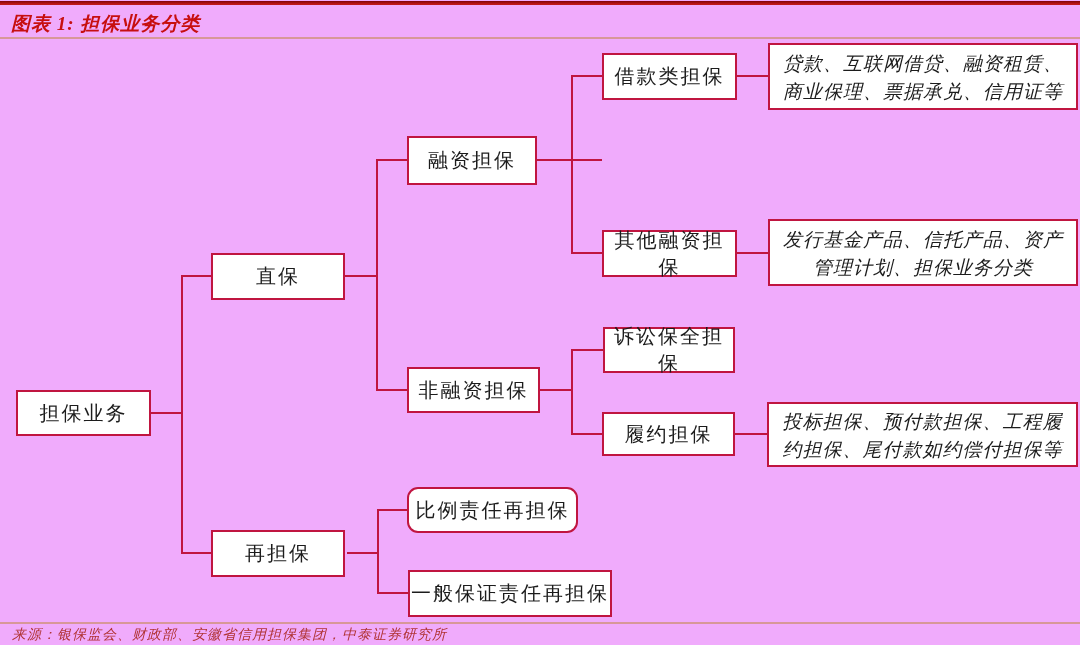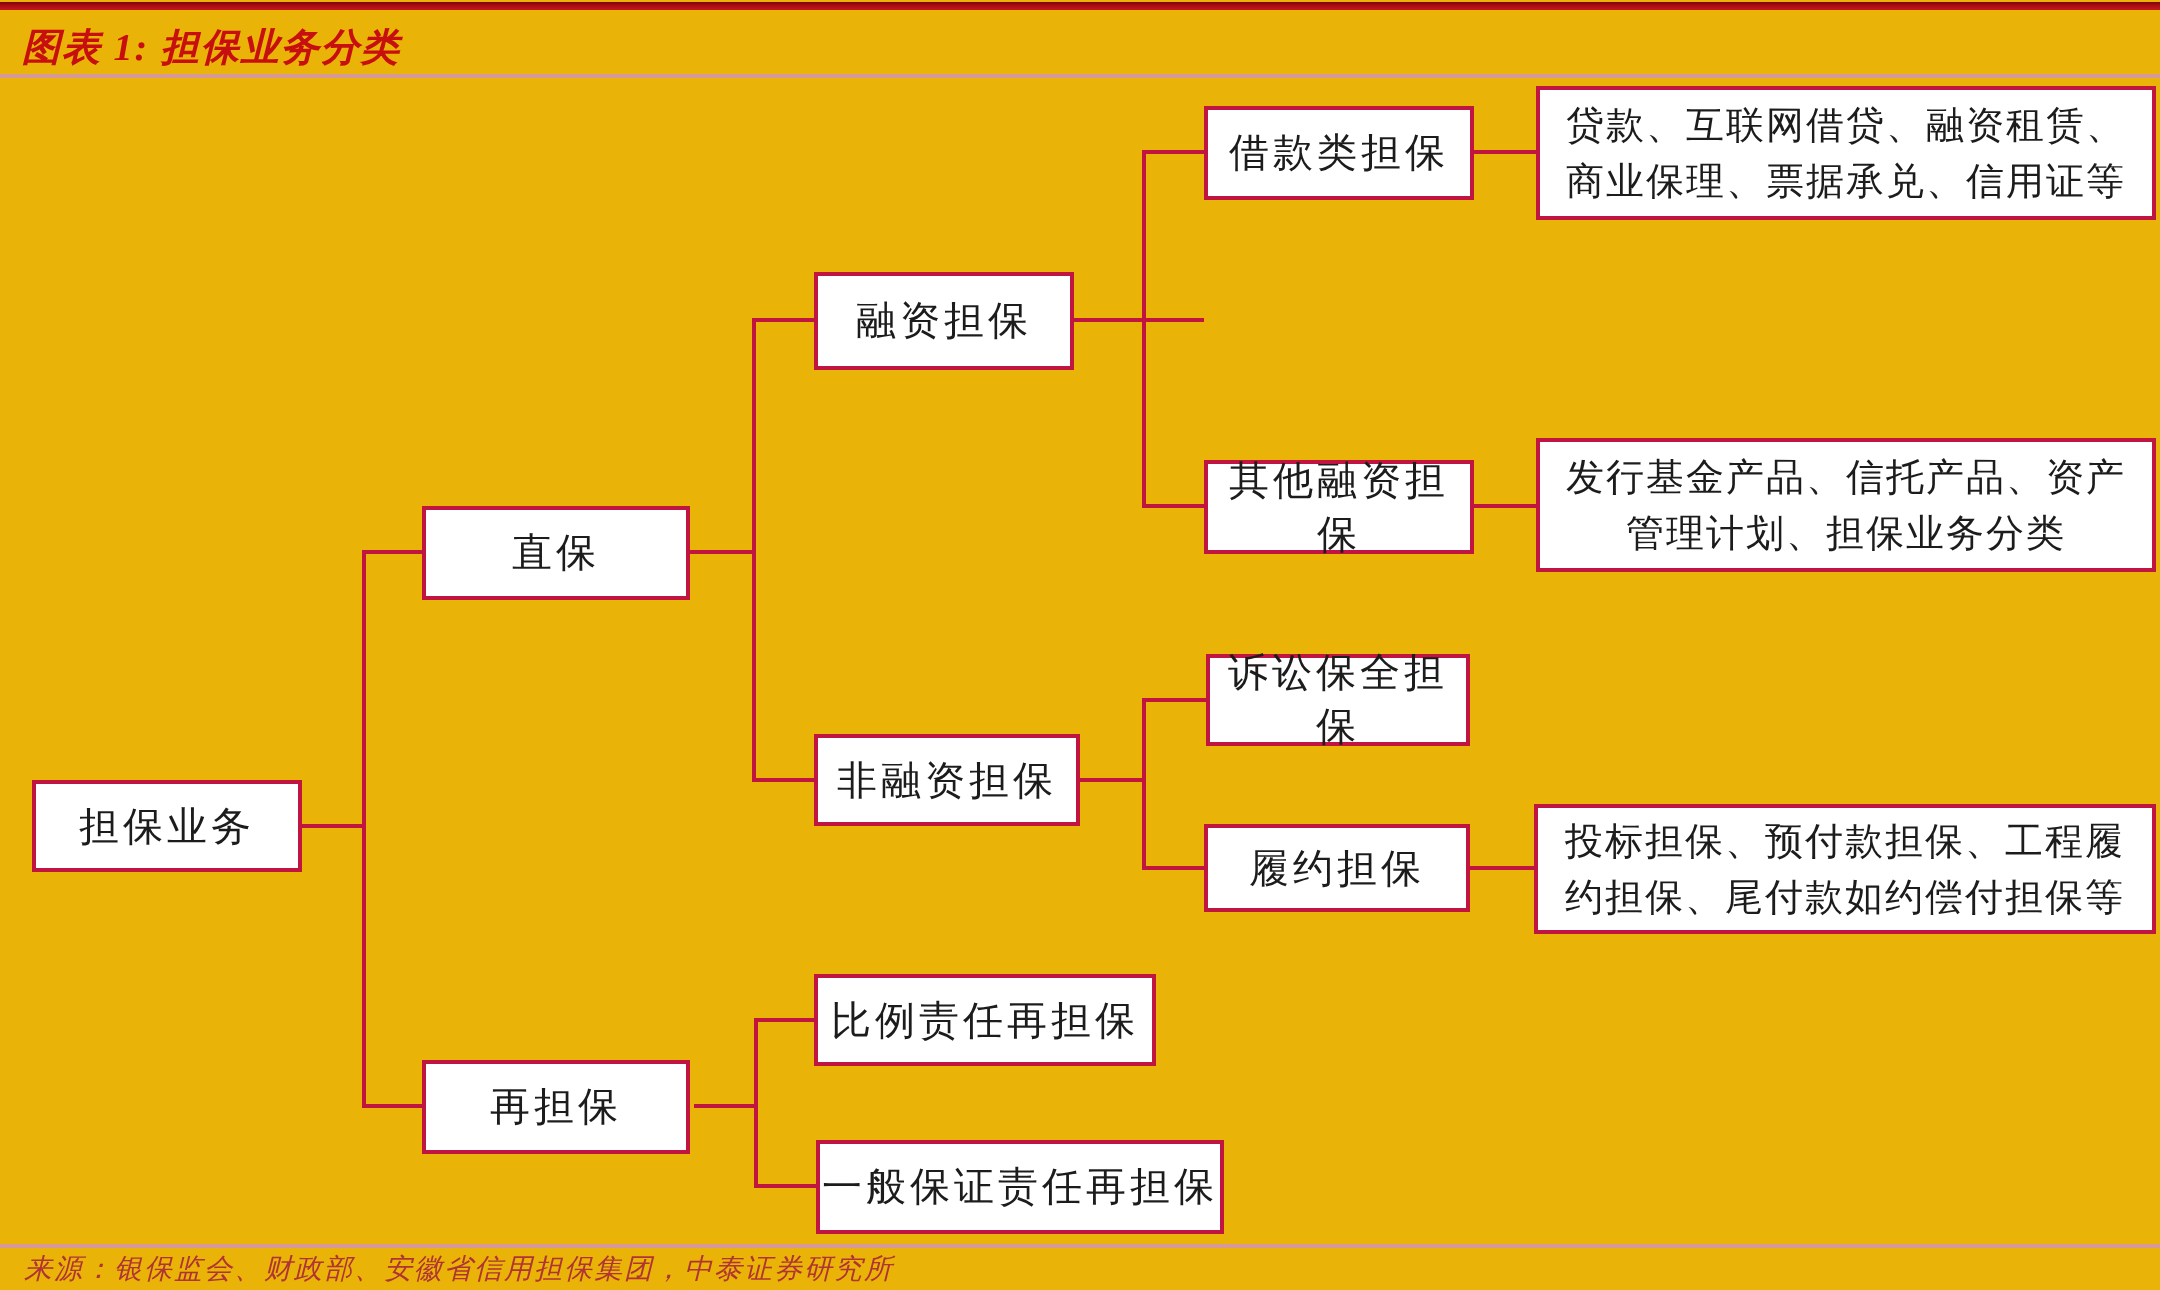--- a/index.html
+++ b/index.html
@@ -9,21 +9,21 @@
     --light-rule:#d79898;
     --source-text:#b03434;
     --node-text:#1c1c1c;
   }
   *{margin:0;padding:0;box-sizing:border-box;}
   html,body{background:#ffffff;}
   body{font-family:"Liberation Sans","DejaVu Sans",sans-serif;}
   .stage{
     position:relative;
     width:1080px;height:645px;
-    background:#eab308;
+    background:#f0abfc;
     overflow:hidden;
   }
   .rule-thick{
     position:absolute;left:0;top:1px;width:1080px;height:4px;
     background:linear-gradient(180deg,#7e0308 0%, #b01015 55%, #c41a1a 100%);
   }
   .rule-thin{position:absolute;left:0;width:1080px;height:2px;background:var(--light-rule);}
   .chart-title{
     position:absolute;left:11px;top:11px;
     font-size:19px;font-weight:bold;font-style:italic;
@@ -37,20 +37,21 @@
     background:#ffffff;
     color:var(--node-text);
     display:flex;align-items:center;justify-content:center;
     text-align:center;
     font-family:"DejaVu Serif","Liberation Serif",serif;
   }
   .node{font-size:20px;letter-spacing:2px;}
   .desc{
     font-size:19px;line-height:28px;letter-spacing:1px;
     padding:8px 8px;
+    font-style:italic;
   }
   .h-line{position:absolute;height:2px;background:var(--accent);}
   .v-line{position:absolute;width:2px;background:var(--accent);}
   .source-line{
     position:absolute;left:12px;top:626px;
     font-size:14px;font-style:italic;
     color:var(--source-text);
     letter-spacing:1px;
     font-family:"DejaVu Serif","Liberation Serif",serif;
   }
@@ -71,21 +72,21 @@
 
   <div class="node" style="left:407px;top:136px;width:130px;height:49px;">融资担保</div>
   <div class="node" style="left:407px;top:367px;width:133px;height:46px;">非融资担保</div>
 
   <div class="node" style="left:602px;top:53px;width:135px;height:47px;">借款类担保</div>
   <div class="node" style="left:602px;top:230px;width:135px;height:47px;">其他融资担保</div>
 
   <div class="node" style="left:602px;top:412px;width:133px;height:44px;">履约担保</div>
   <div class="node" style="left:603px;top:327px;width:132px;height:46px;">诉讼保全担保</div>
 
-  <div class="node" style="left:407px;top:487px;width:171px;height:46px;">比例责任再担保</div>
+  <div class="node" style="left:407px;top:487px;width:171px;height:46px;border-radius:11px;">比例责任再担保</div>
   <div class="node" style="left:408px;top:570px;width:204px;height:47px;">一般保证责任再担保</div>
 
   <div class="desc" style="left:768px;top:43px;width:310px;height:67px;">贷款、互联网借贷、融资租赁、商业保理、票据承兑、信用证等</div>
   <div class="desc" style="left:768px;top:219px;width:310px;height:67px;">发行基金产品、信托产品、资产管理计划、担保业务分类</div>
   <div class="desc" style="left:767px;top:402px;width:311px;height:65px;">投标担保、预付款担保、工程履约担保、尾付款如约偿付担保等</div>
 
   <div class="h-line" style="left:151px;top:412px;width:30px;"></div>
   <div class="v-line" style="left:181px;top:275px;height:279px;"></div>
   <div class="h-line" style="left:181px;top:275px;width:30px;"></div>
   <div class="h-line" style="left:181px;top:552px;width:30px;"></div>

